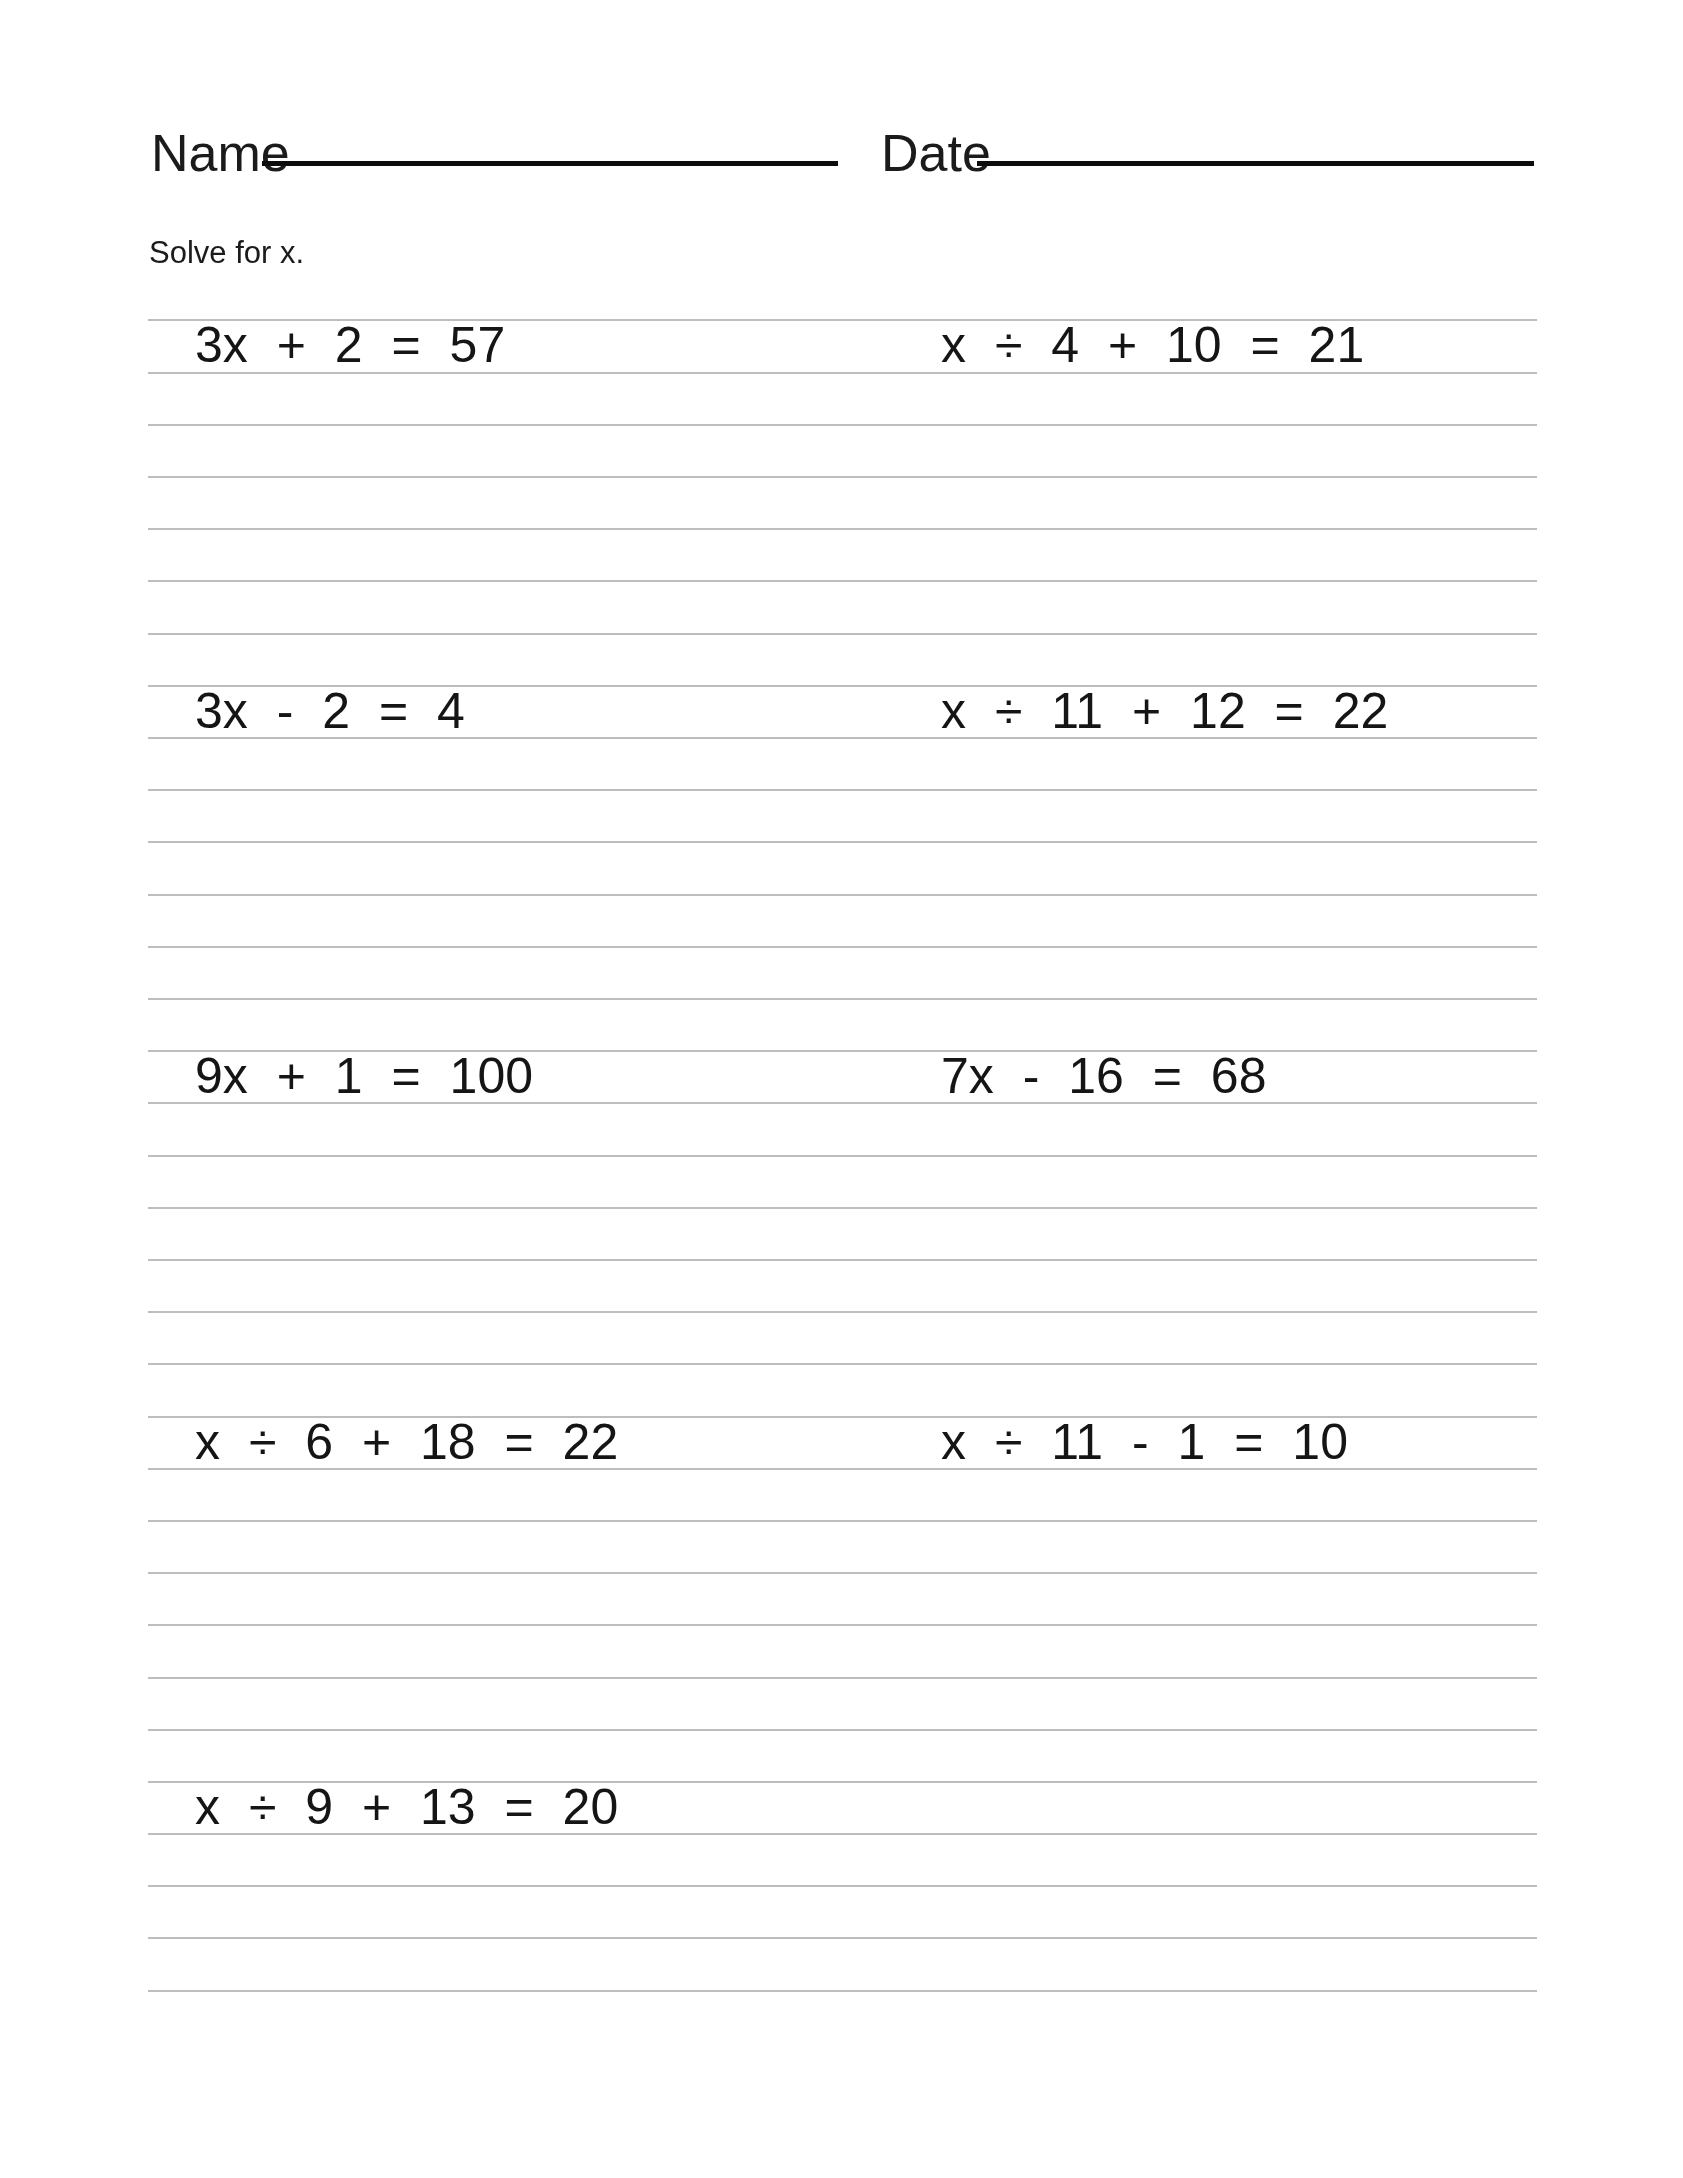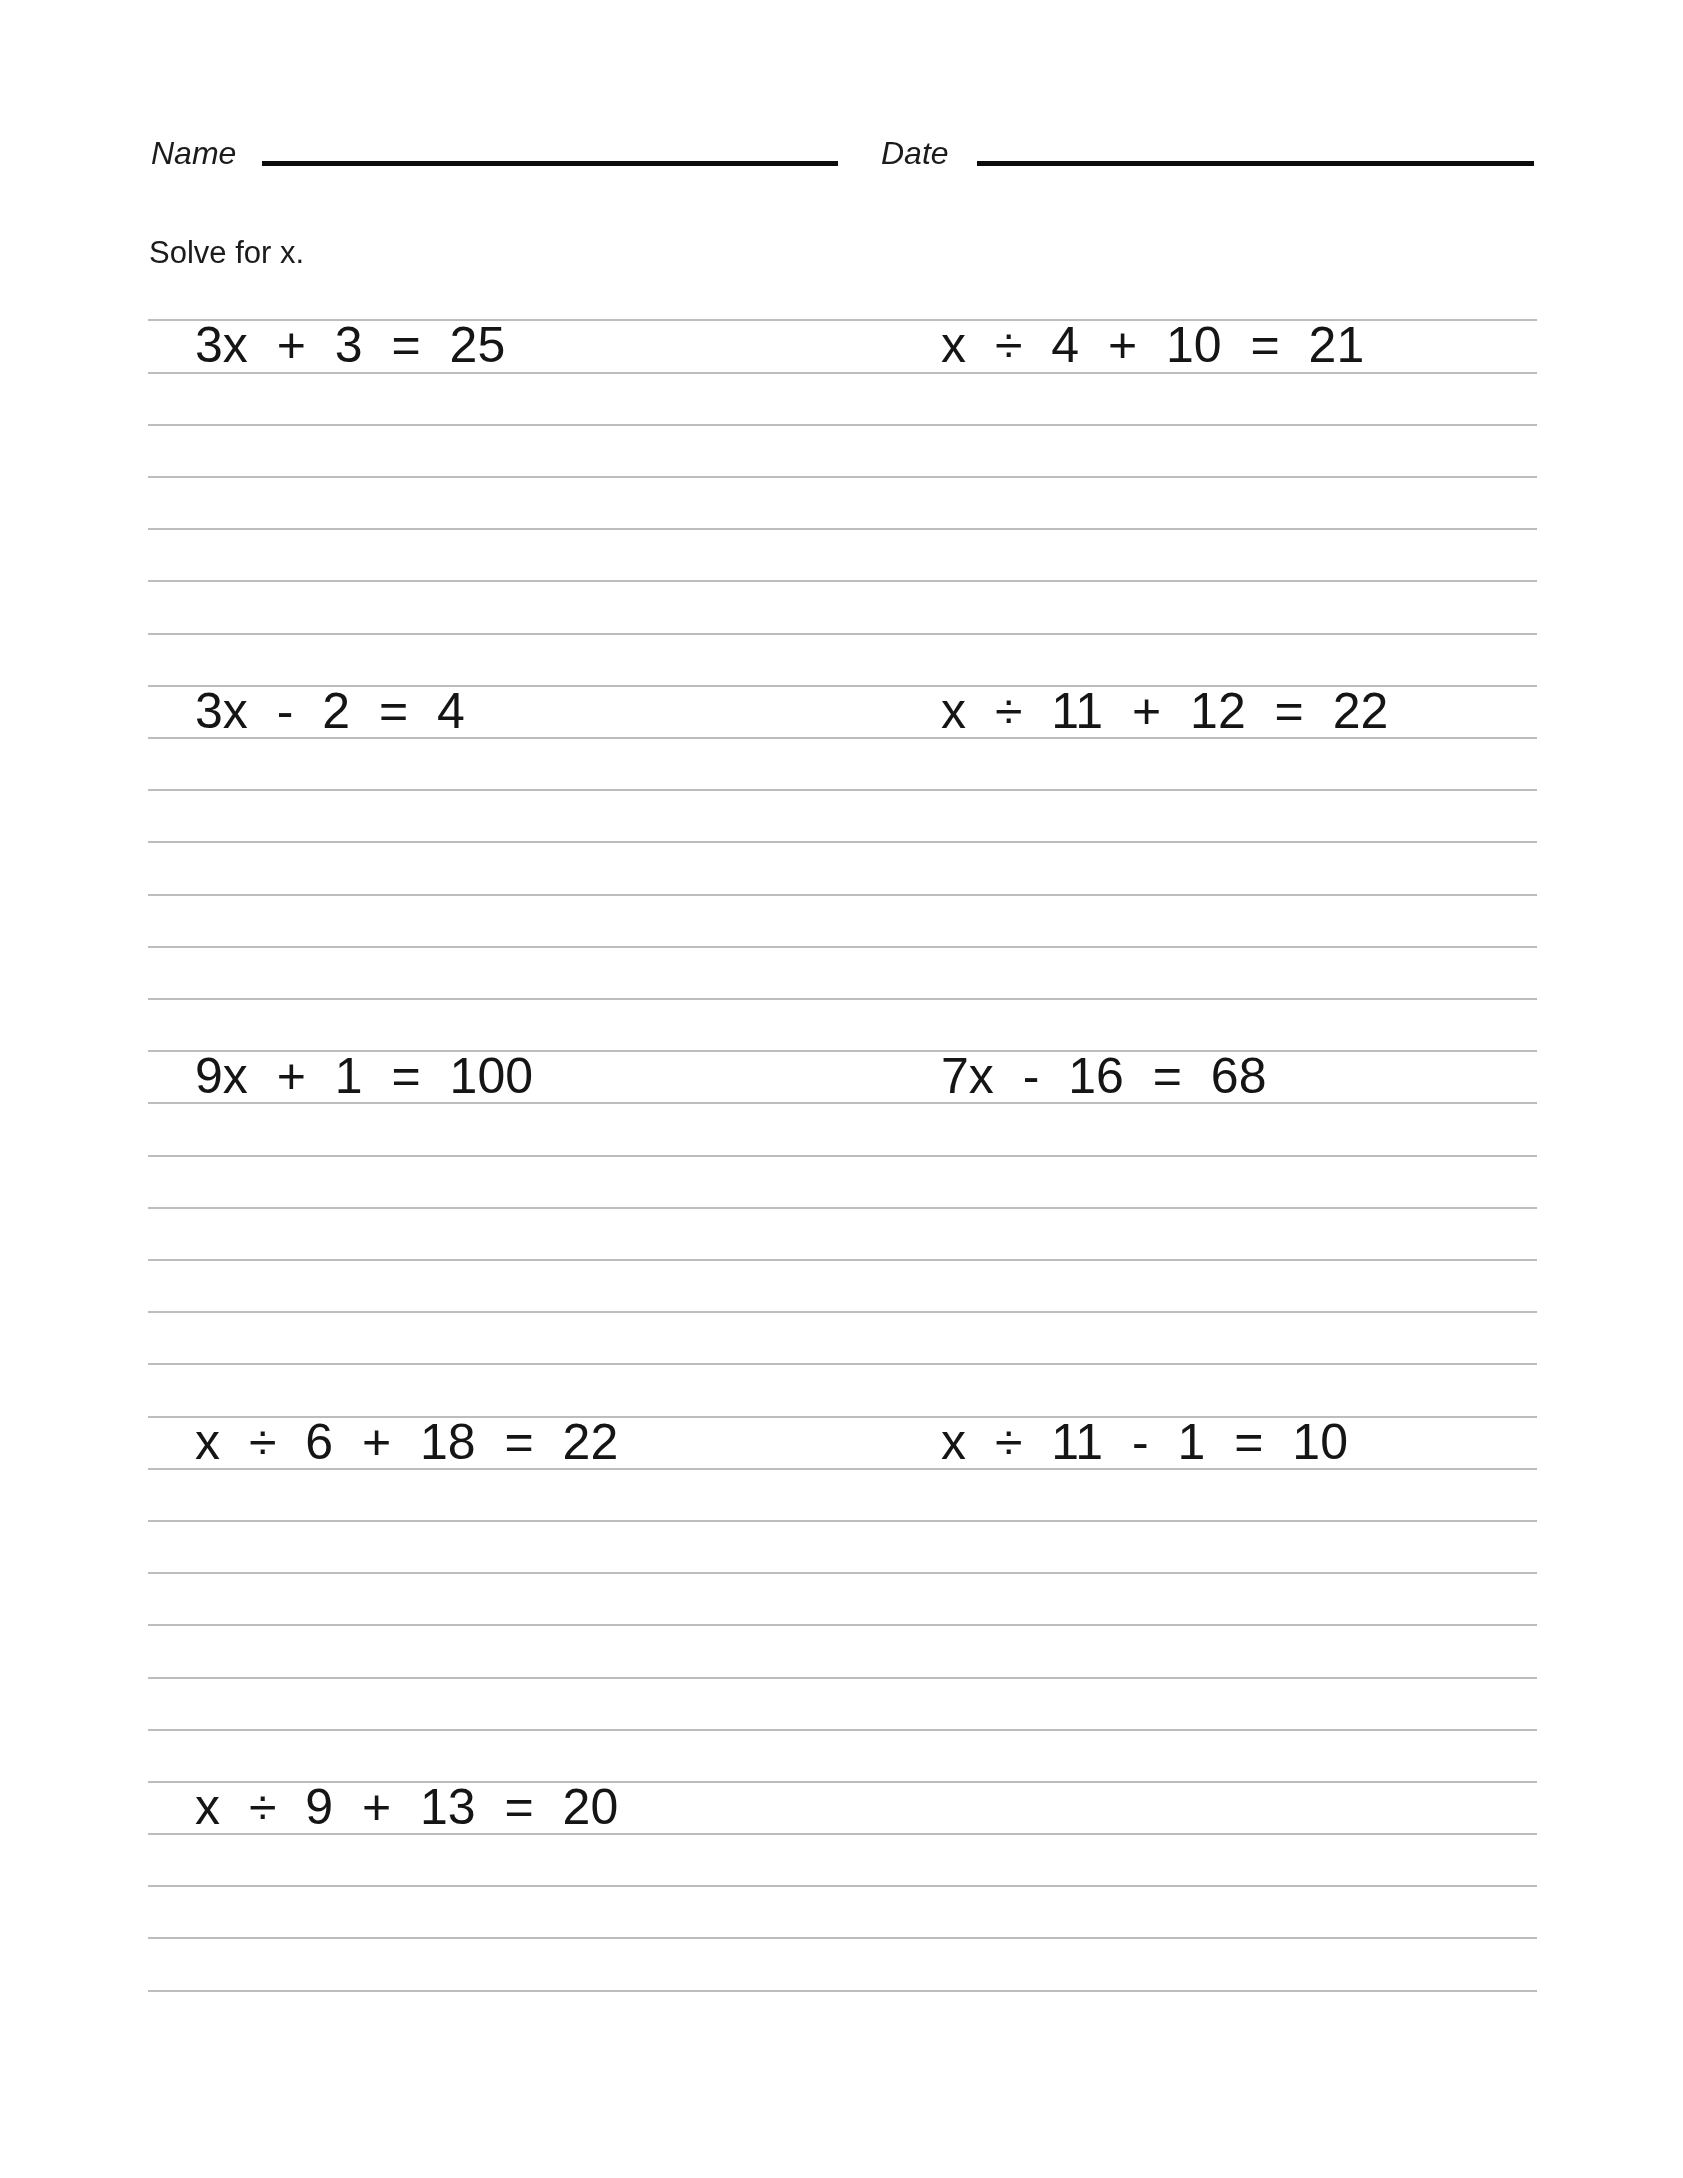--- a/index.html
+++ b/index.html
@@ -11,25 +11,24 @@
     position: relative;
     width: 1683px;
     height: 2178px;
     background: #ffffff;
     font-family: "Liberation Sans", sans-serif;
     color: #1b1b1b;
     overflow: hidden;
   }
   .hdr-label {
     position: absolute;
-    font-size: 32px;
+    font-size: 52px;
     line-height: 42px;
     color: #1b1b1b;
     white-space: nowrap;
-    font-style: italic;
   }
   .hdr-line {
     position: absolute;
     height: 5px;
     background: #0c0c0c;
   }
   #name-label { left: 151px; top: 132px; }
   #name-line  { left: 262px; top: 161px; width: 576px; }
   #date-label { left: 881px; top: 132px; }
   #date-line  { left: 977px; top: 161px; width: 557px; }
@@ -110,21 +109,21 @@
       <div class="ruled-line" style="top: 1677px; background: rgb(189, 189, 189);"></div>
       <div class="ruled-line" style="top: 1729px; background: rgb(189, 189, 189);"></div>
       <div class="ruled-line" style="top: 1781px; background: rgb(189, 189, 189);"></div>
       <div class="ruled-line" style="top: 1833px; background: rgb(189, 189, 189);"></div>
       <div class="ruled-line" style="top: 1885px; background: rgb(189, 189, 189);"></div>
       <div class="ruled-line" style="top: 1937px; background: rgb(189, 189, 189);"></div>
       <div class="ruled-line" style="top: 1990px; background: rgb(189, 189, 189);"></div>
     </div>
 
   <div class="eq-row" style="top: 319px;">
-    <span class="equation left">3x + 3 = 25</span>
+    <span class="equation left">3x + 2 = 57</span>
     <span class="equation right">x ÷ 4 + 10 = 21</span>
   </div>
   <div class="eq-row" style="top: 685px;">
     <span class="equation left">3x - 2 = 4</span>
     <span class="equation right">x ÷ 11 + 12 = 22</span>
   </div>
   <div class="eq-row" style="top: 1050px;">
     <span class="equation left">9x + 1 = 100</span>
     <span class="equation right">7x - 16 = 68</span>
   </div>

